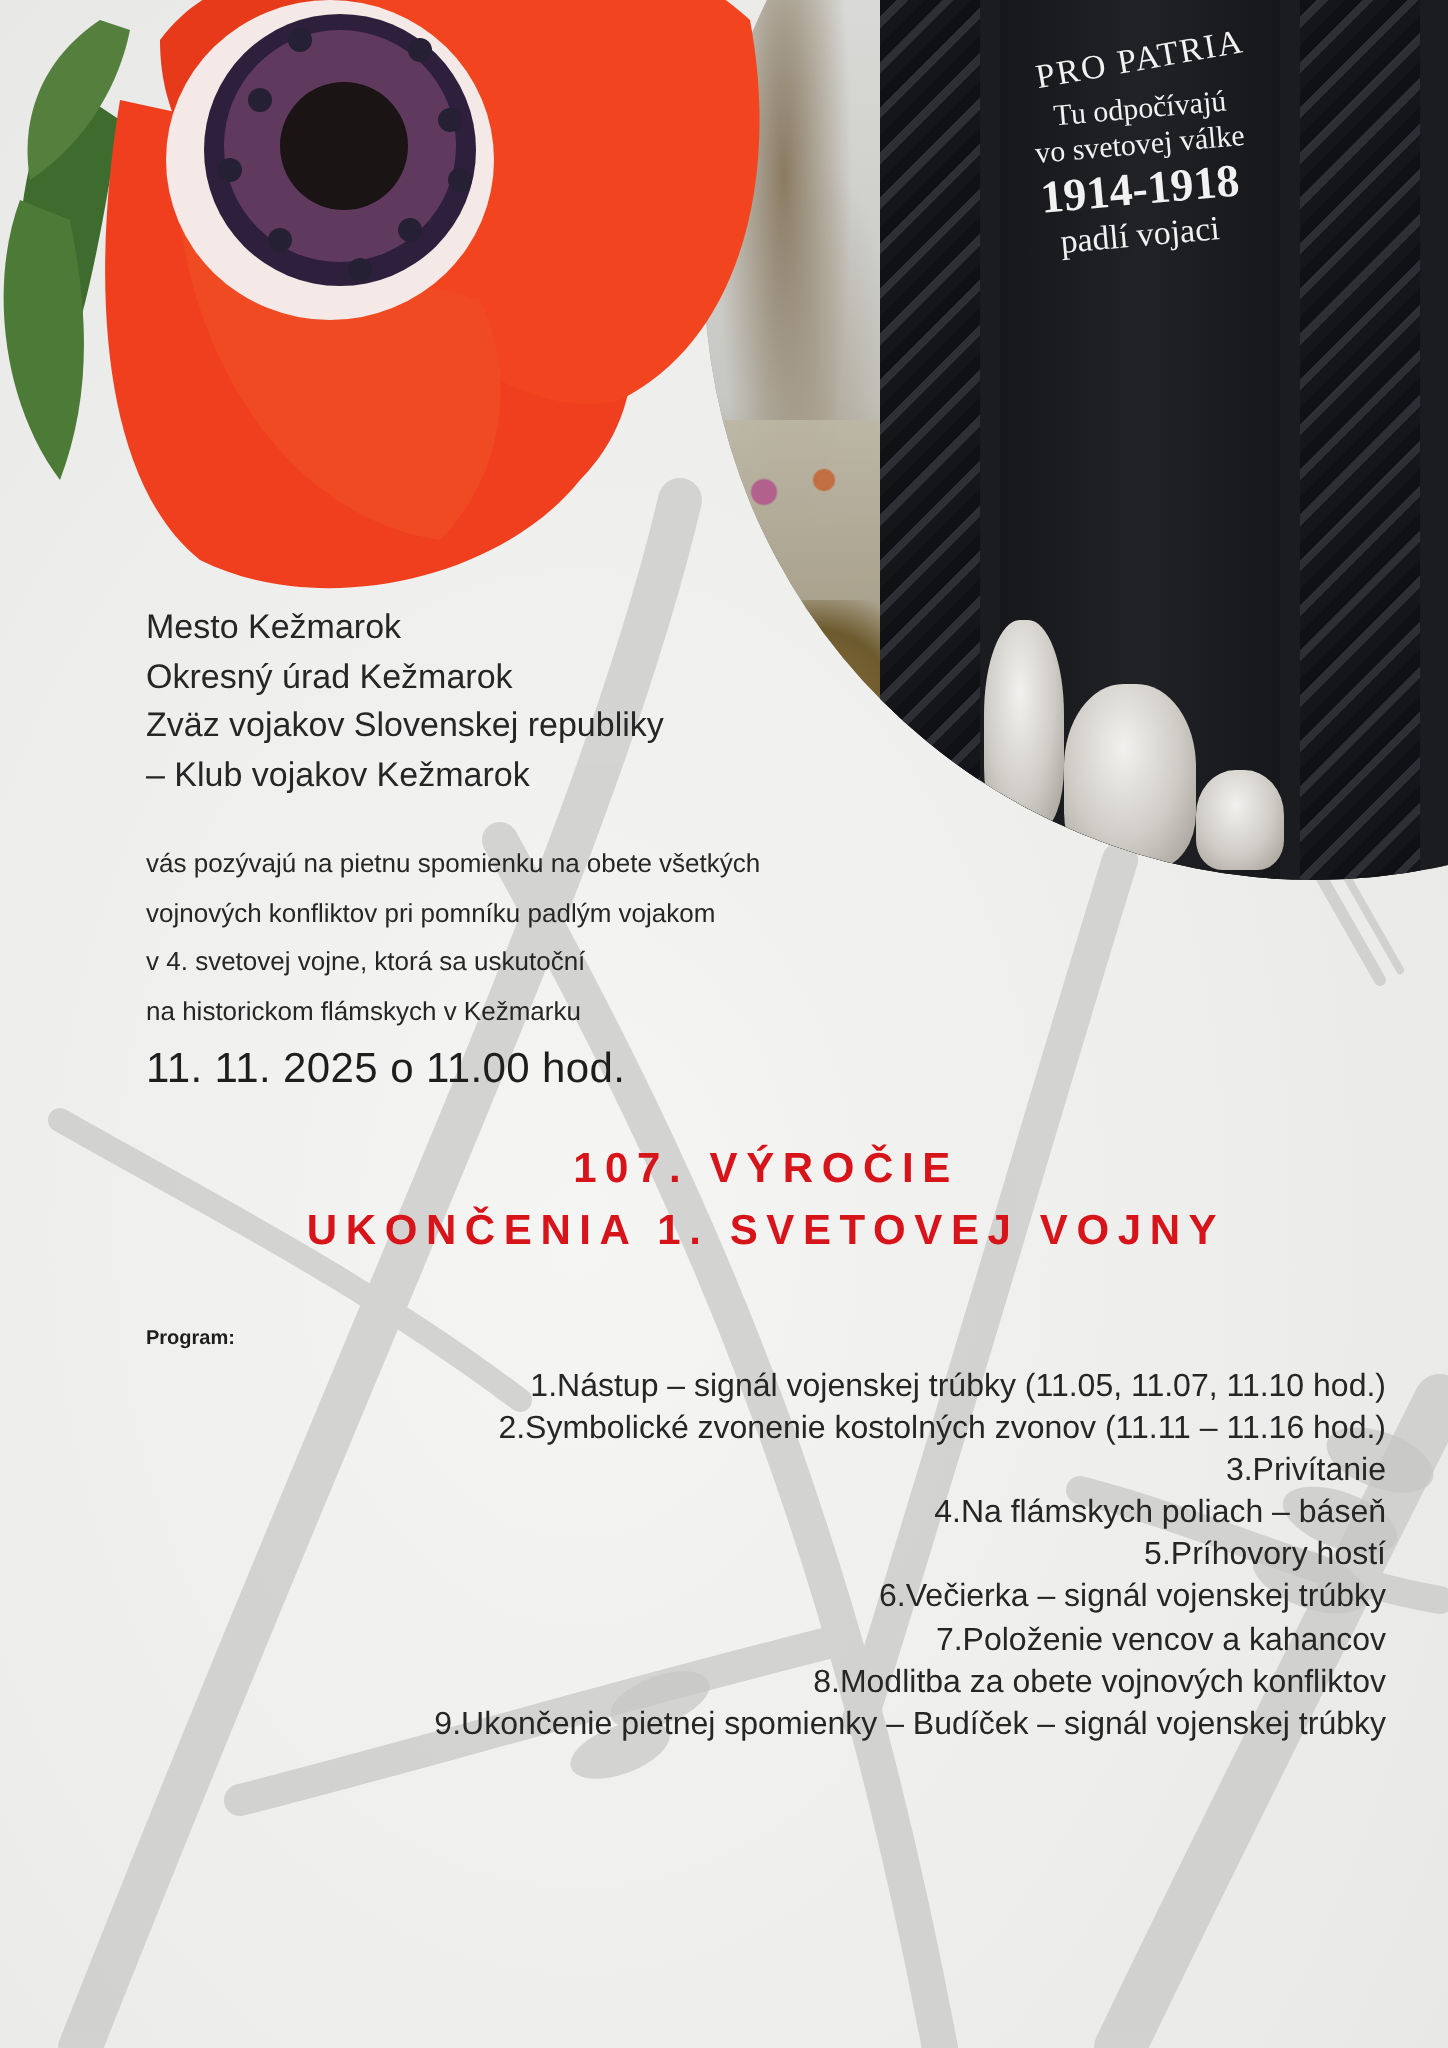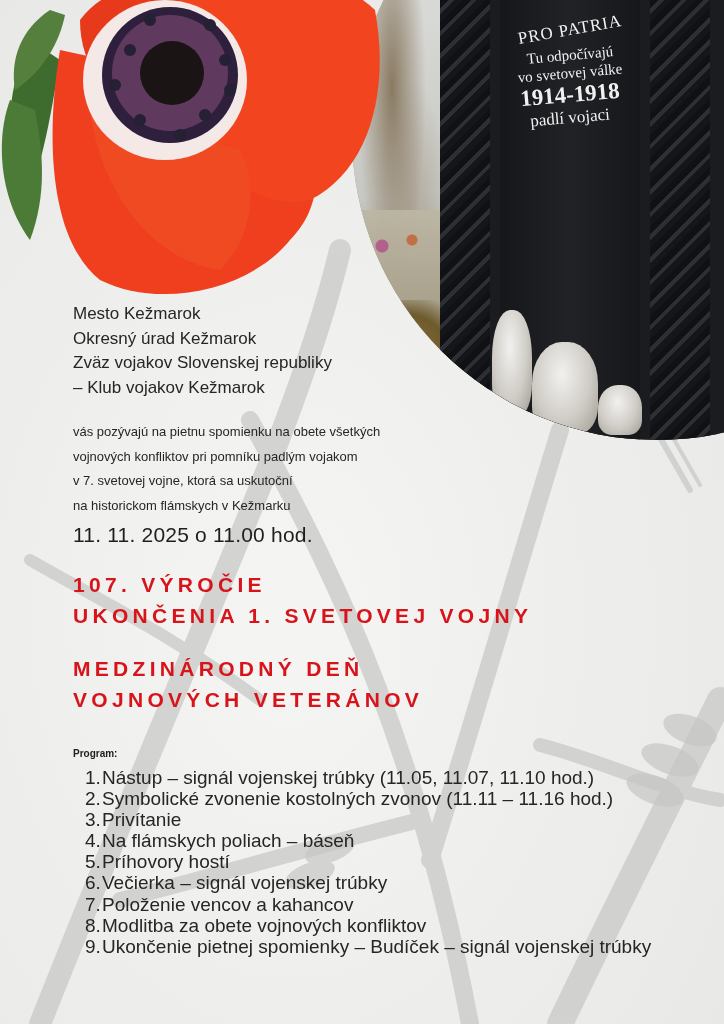--- a/index.html
+++ b/index.html
@@ -57,24 +57,24 @@
 
     
     .poppy { position: absolute; left: -10px; top: -60px; width: 410px; height: 370px; }
 
     
     .content { position: absolute; left: 73px; top: 302px; width: 620px; }
     .organizers { font-size: 17px; line-height: 24.5px; color: #262626; }
     .invite { margin-top: 20px; font-size: 13px; line-height: 24.5px; color: #262626; }
     .date { font-size: 21px; line-height: 34px; margin-top: 0px; color: #1e1e1e; letter-spacing: .2px; }
     .red { color: #d8141b; font-weight: bold; letter-spacing: 4.3px; font-size: 21px; line-height: 31px; }
-    .red1 { margin-top: 17px; }
+    .red1 { margin-top: 17px; text-align: center; }
     .red2 { margin-top: 22px; }
     .program-label { margin-top: 33px; font-size: 10px; font-weight: bold; color: #1e1e1e; }
-    .program-list { margin: 8px 0 0 12px; padding: 0; list-style: none; font-size: 19px; line-height: 21.1px; color: #262626; }
+    .program-list { margin: 8px 0 0 12px; padding: 0; list-style: none; font-size: 16px; line-height: 21.1px; color: #262626; text-align: right; }
     .program-list li span.num { display: inline-block; width: 17px; }
   </style>
 </head>
 <body>
 
 <div class="poster">
 
   <svg class="wire" width="724" height="1024" viewBox="0 0 724 1024">
     <g stroke="#c9c9c8" stroke-linecap="round" fill="none" opacity="0.75">
       <path d="M340 250 C 300 420, 200 620, 40 1024" stroke-width="22"></path>
@@ -152,35 +152,31 @@
     <div class="organizers">
       <div>Mesto Kežmarok</div>
       <div>Okresný úrad Kežmarok</div>
       <div>Zväz vojakov Slovenskej republiky</div>
       <div>– Klub vojakov Kežmarok</div>
     </div>
 
     <div class="invite">
       <div>vás pozývajú na pietnu spomienku na obete všetkých</div>
       <div>vojnových konfliktov pri pomníku padlým vojakom</div>
-      <div>v 7. svetovej vojne, ktorá sa uskutoční</div>
+      <div>v 4. svetovej vojne, ktorá sa uskutoční</div>
       <div>na historickom flámskych v Kežmarku</div>
     </div>
 
     <div class="date">11. 11. 2025 o 11.00 hod.</div>
 
     <div class="red red1">
       <div>107. VÝROČIE</div>
       <div>UKONČENIA 1. SVETOVEJ VOJNY</div>
     </div>
 
-    <div class="red red2">
-      <div>MEDZINÁRODNÝ DEŇ</div>
-      <div>VOJNOVÝCH VETERÁNOV</div>
-    </div>
 
     <div class="program-label">Program:</div>
     <ul class="program-list">
       <li><span class="num">1.</span><span>Nástup – signál vojenskej trúbky (11.05, 11.07, 11.10 hod.)</span></li>
       <li><span class="num">2.</span><span>Symbolické zvonenie kostolných zvonov (11.11 – 11.16 hod.)</span></li>
       <li><span class="num">3.</span><span>Privítanie</span></li>
       <li><span class="num">4.</span><span>Na flámskych poliach – báseň</span></li>
       <li><span class="num">5.</span><span>Príhovory hostí</span></li>
       <li><span class="num">6.</span><span>Večierka – signál vojenskej trúbky</span></li>
       <li><span class="num">7.</span><span>Položenie vencov a kahancov</span></li>

